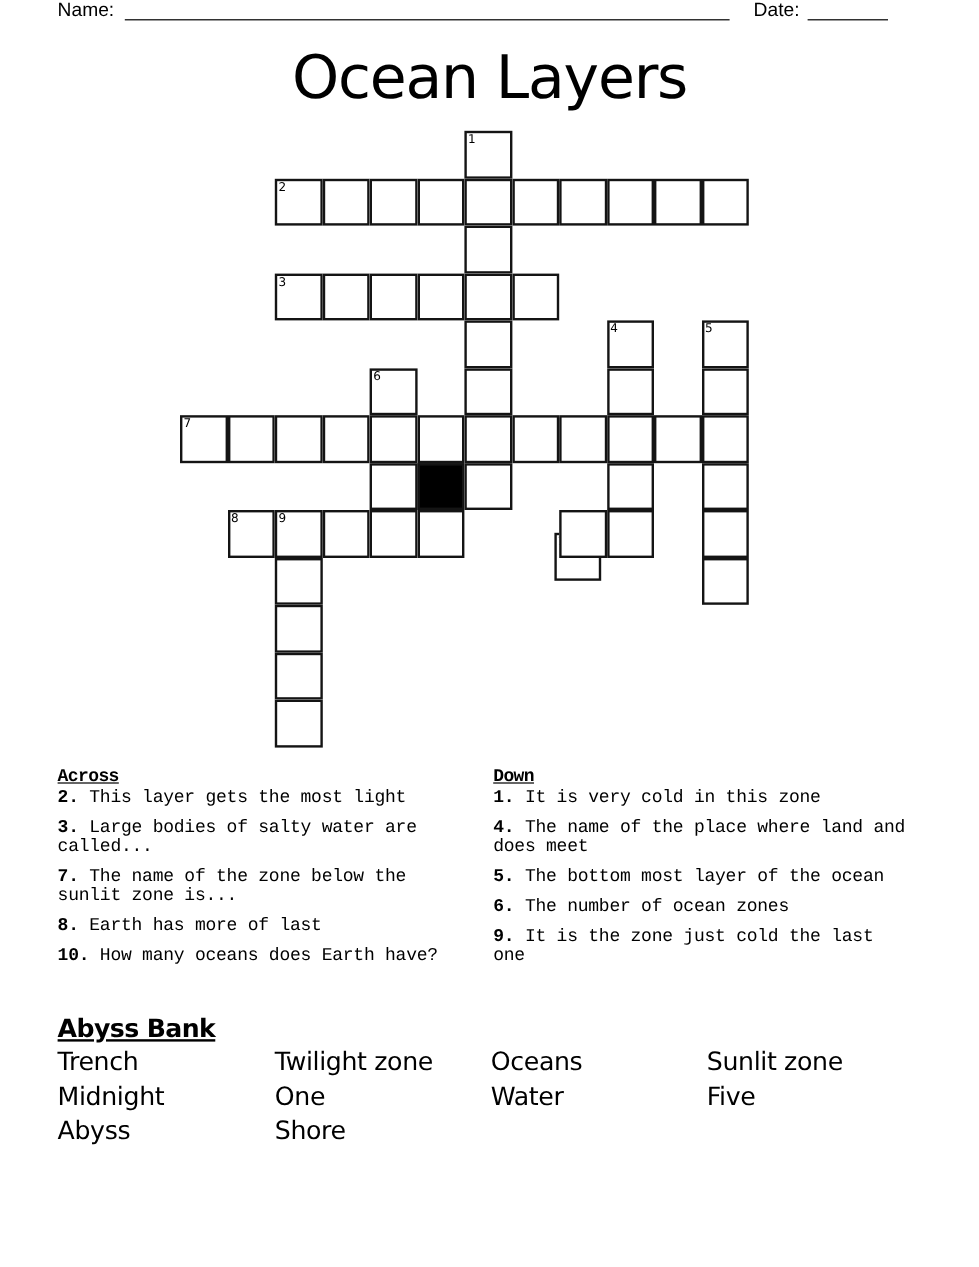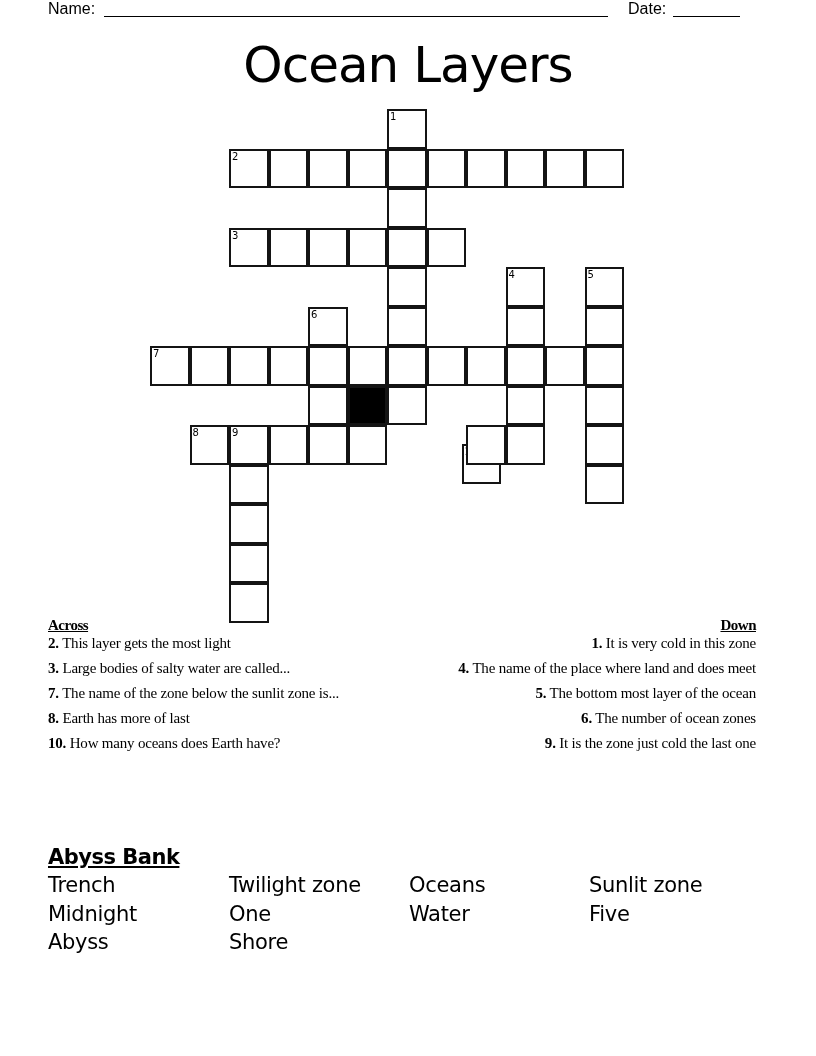--- a/index.html
+++ b/index.html
@@ -9,23 +9,23 @@
   .hdr-label { position: absolute; top: 0; line-height: 18px; }
   .hdr-rule { position: absolute; top: 16px; height: 0; border-bottom: 1px solid #000; }
   .title { position: absolute; top: 30px; left: 0; width: 816px; text-align: center;
     font-family: "DejaVu Sans", sans-serif; font-size: 50px; line-height: 70px; letter-spacing: -1px; }
   .grid { position: absolute; left: 0; top: 0; width: 816px; height: 640px; }
   .cell { position: absolute; width: 39.5px; height: 39.5px; box-sizing: border-box;
     border: 2px solid #141414; background: #fff; margin-left: -1px; margin-top: -1px; }
   .cell.black { background: #000; }
   .cell .num { position: absolute; left: 1px; top: 0px; font-family: "DejaVu Sans", sans-serif;
     font-size: 10px; line-height: 11px; color: #000; }
-  .clues { position: absolute; top: 616px; font-family: Liberation Serif, serif; font-size: 15px; }
+  .clues { position: absolute; top: 638px; font-family: Liberation Mono, monospace; font-size: 15px; }
   .clues.across { left: 48px; width: 345px; }
-  .clues.down { left: 411px; width: 345px; text-align: right; }
+  .clues.down { left: 411px; width: 345px; }
   .clue-heading { font-weight: bold; text-decoration: underline; font-size: 15px; line-height: 19px; letter-spacing: -0.5px; }
   .clue { line-height: 16px; margin-top: 3px; margin-bottom: 9px; letter-spacing: -0.2px; }
   .clue:first-of-type { margin-top: 0; }
   .clue .cnum { font-weight: bold; }
   .wordbank { position: absolute; top: 843px; left: 48px; width: 740px; font-family: "DejaVu Sans", sans-serif; }
   .wb-heading { font-size: 21px; font-weight: bold; text-decoration: underline; line-height: 28px; letter-spacing: -0.5px; }
   .wb-grid { display: grid; grid-template-columns: 181px 180px 180px 180px; }
   .wb-word { font-size: 21px; line-height: 28.5px; letter-spacing: -0.3px; white-space: nowrap; }
 </style>
 </head>

